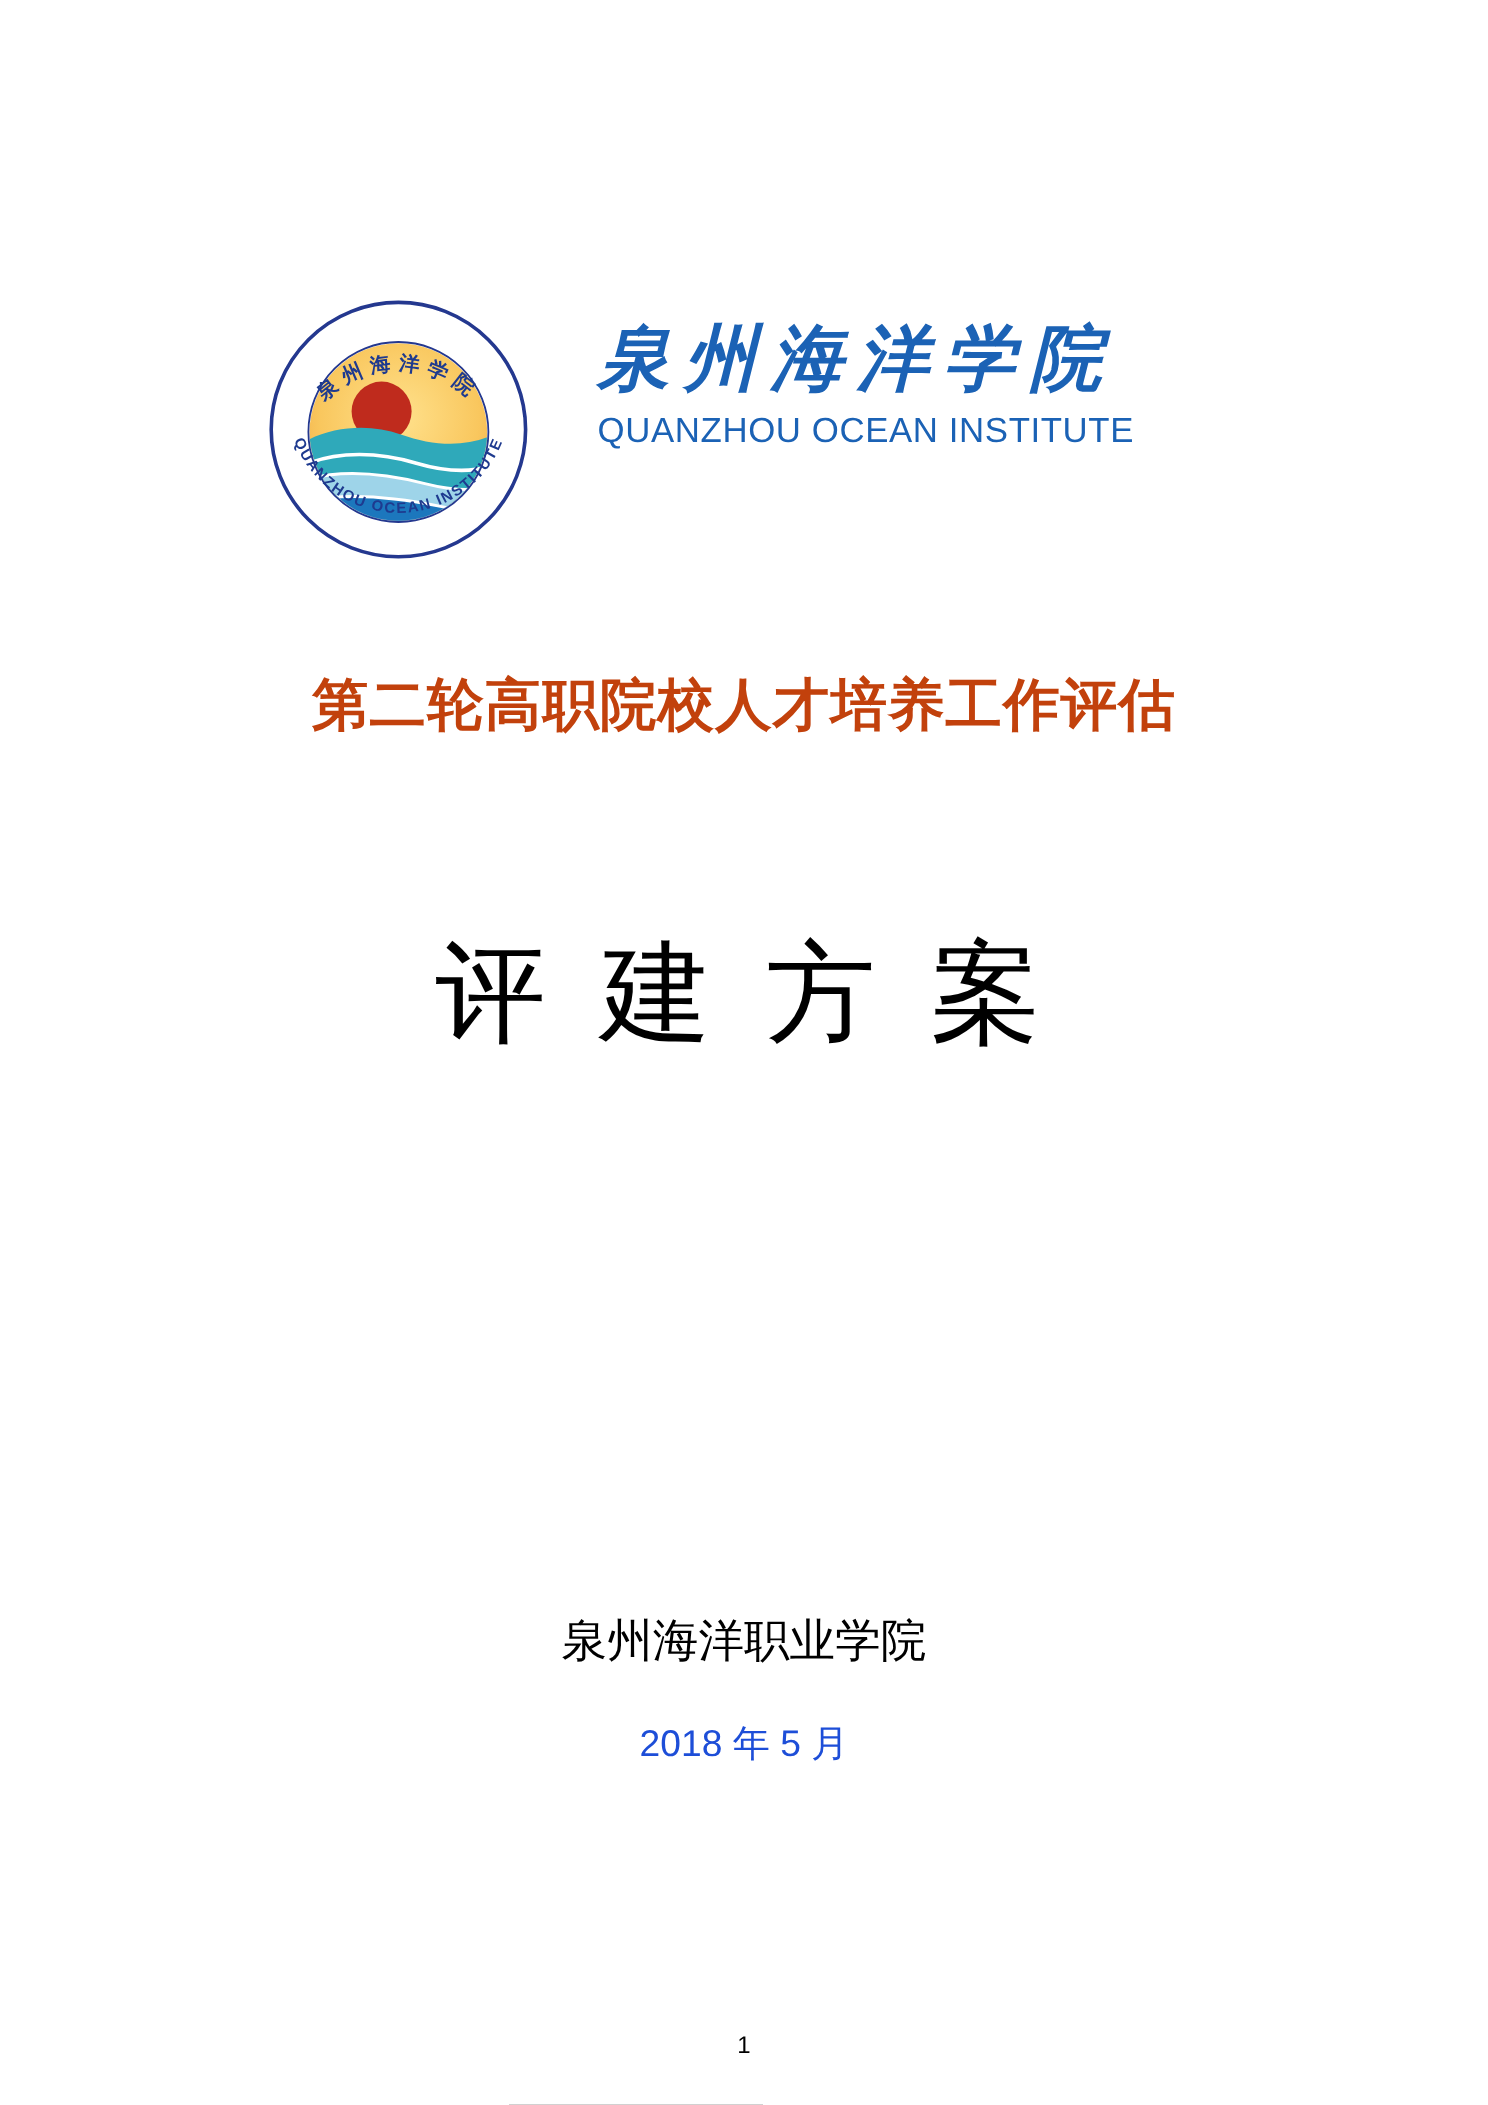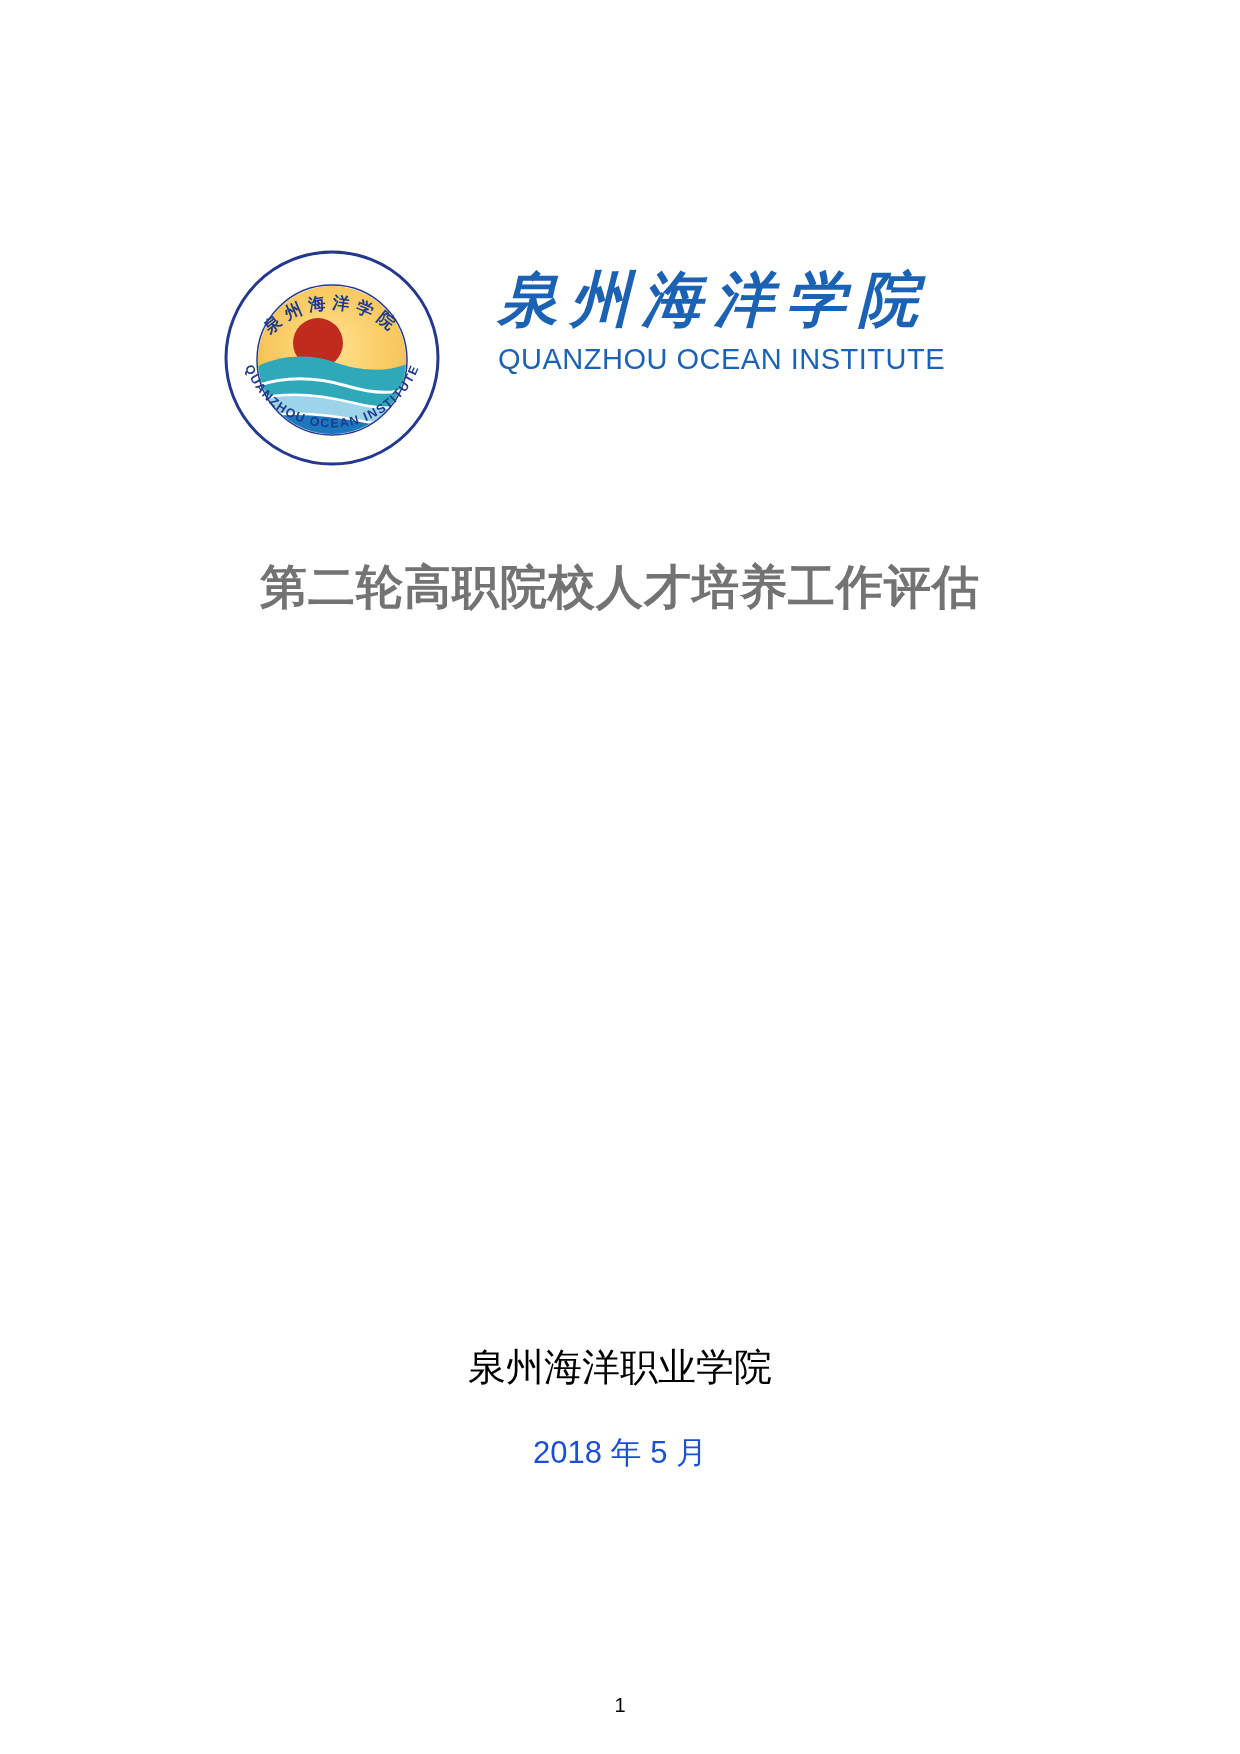--- a/index.html
+++ b/index.html
@@ -27,21 +27,21 @@
   }
   .wordmark-en {
     margin-top:6px;
     font-size:29px; font-weight:normal;
     color:#1b62b5; letter-spacing:0.5px; white-space:nowrap;
   }
   
   .subtitle {
     position:absolute; top:556px; left:0; width:100%;
     text-align:center;
-    font-size:47px; font-weight:bold; color:#737373;
+    font-size:47px; font-weight:bold; color:#c2410c;
     letter-spacing:1px; white-space:nowrap;
   }
   .main-title {
     position:absolute; top:766px; left:0; width:100%;
     text-align:center;
     font-size:92px; font-weight:400; color:#000;
     letter-spacing:10px; white-space:nowrap;
   }
   .institution {
     position:absolute; top:1342px; left:0; width:100%;
@@ -100,20 +100,21 @@
     </text>
   </svg>
 
   <div class="wordmark">
     <div class="wordmark-cn">泉州海洋学院</div>
     <div class="wordmark-en">QUANZHOU OCEAN INSTITUTE</div>
   </div>
 
   <div class="subtitle">第二轮高职院校人才培养工作评估</div>
 
+  <div class="main-title">评  建  方  案</div>
 
   <div class="institution">泉州海洋职业学院</div>
 
   <div class="date">2018 年 5 月</div>
 
   <div class="page-num">1</div>
 
 </div>
 
 </body></html>

